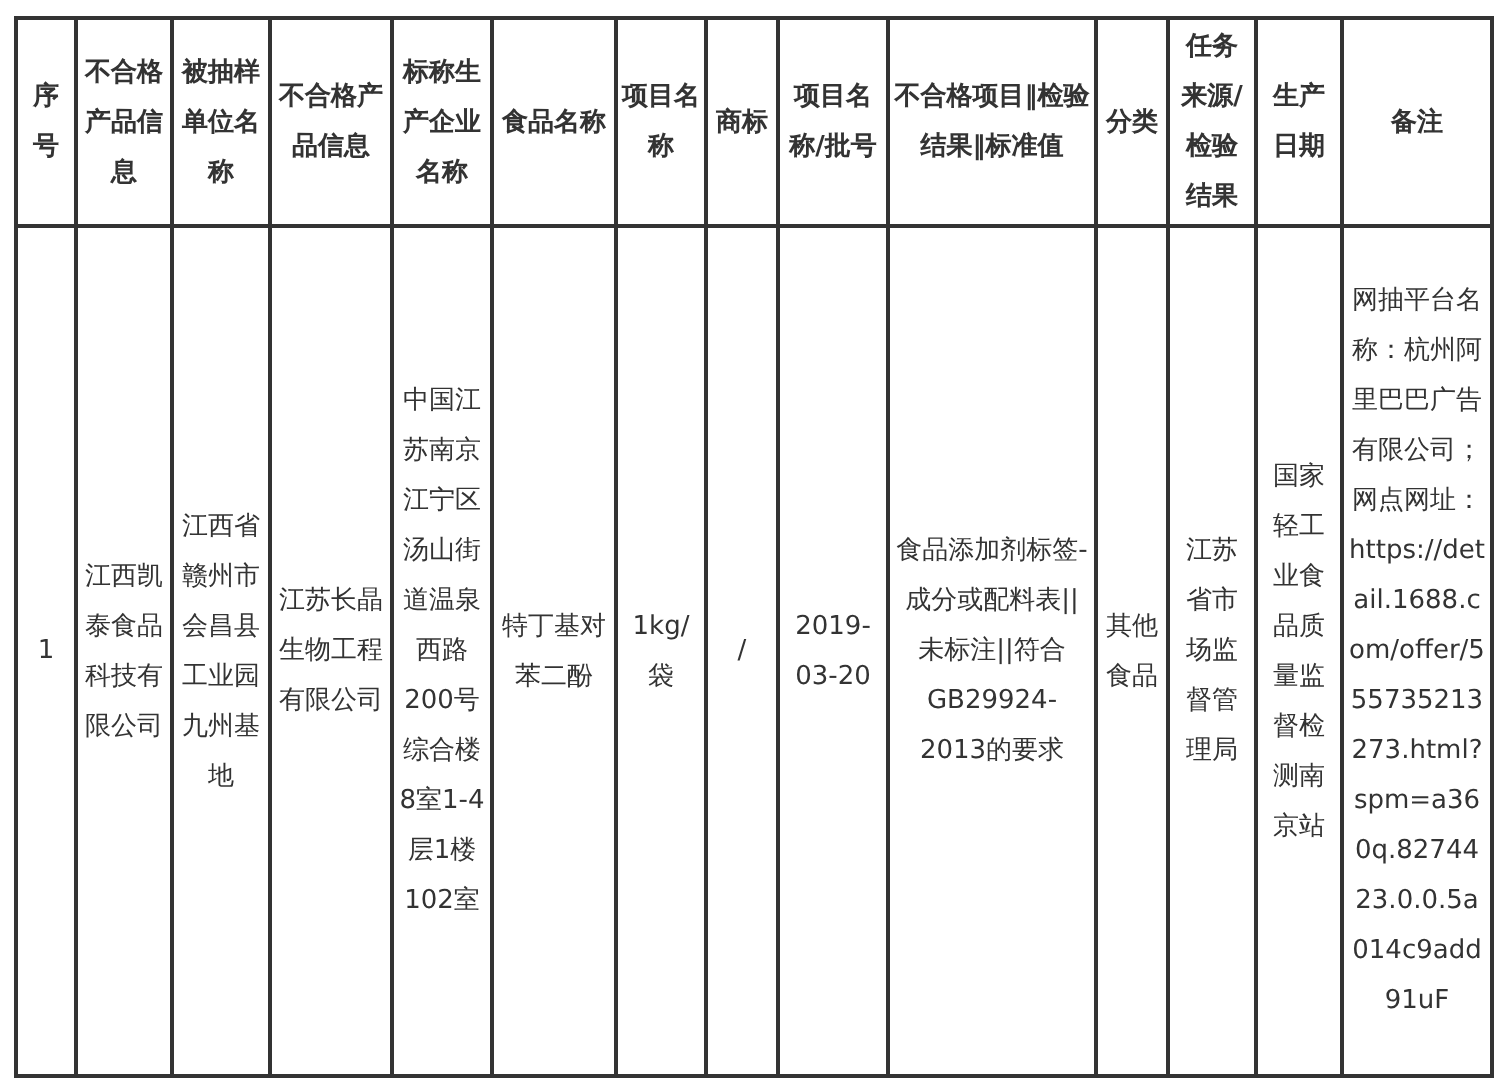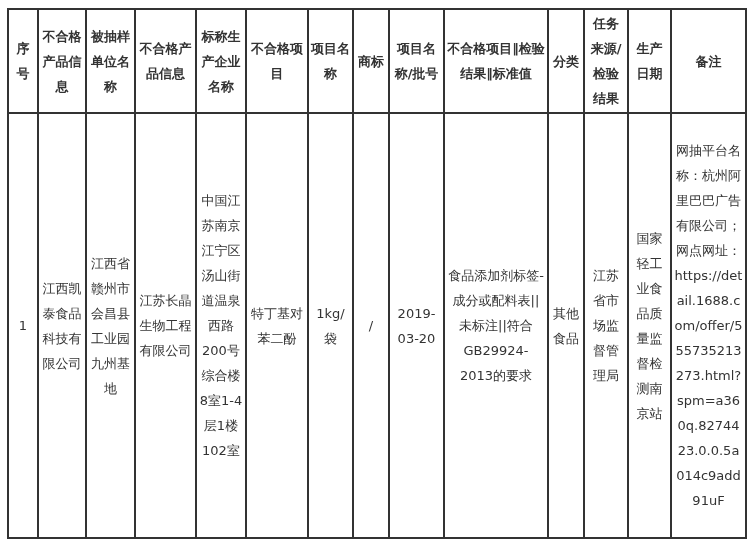--- a/index.html
+++ b/index.html
@@ -47,21 +47,21 @@
       <col style="width:43px">
         <col style="width:75px">
     </colgroup>
     <thead>
       <tr>
           <th>序号</th>
           <th>不合格产品信息</th>
           <th>被抽样单位名称</th>
           <th>不合格产品信息</th>
           <th>标称生产企业名称</th>
-          <th>不合格项目</th>
+          <th>食品名称</th>
           <th>项目名称</th>
           <th>商标</th>
           <th>项目名称/批号</th>
           <th>不合格项目‖检验结果‖标准值</th>
           <th>分类</th>
           <th>任务来源/检验结果</th>
           <th>生产日期</th>
           <th>备注</th>
         </tr>
     </thead>

